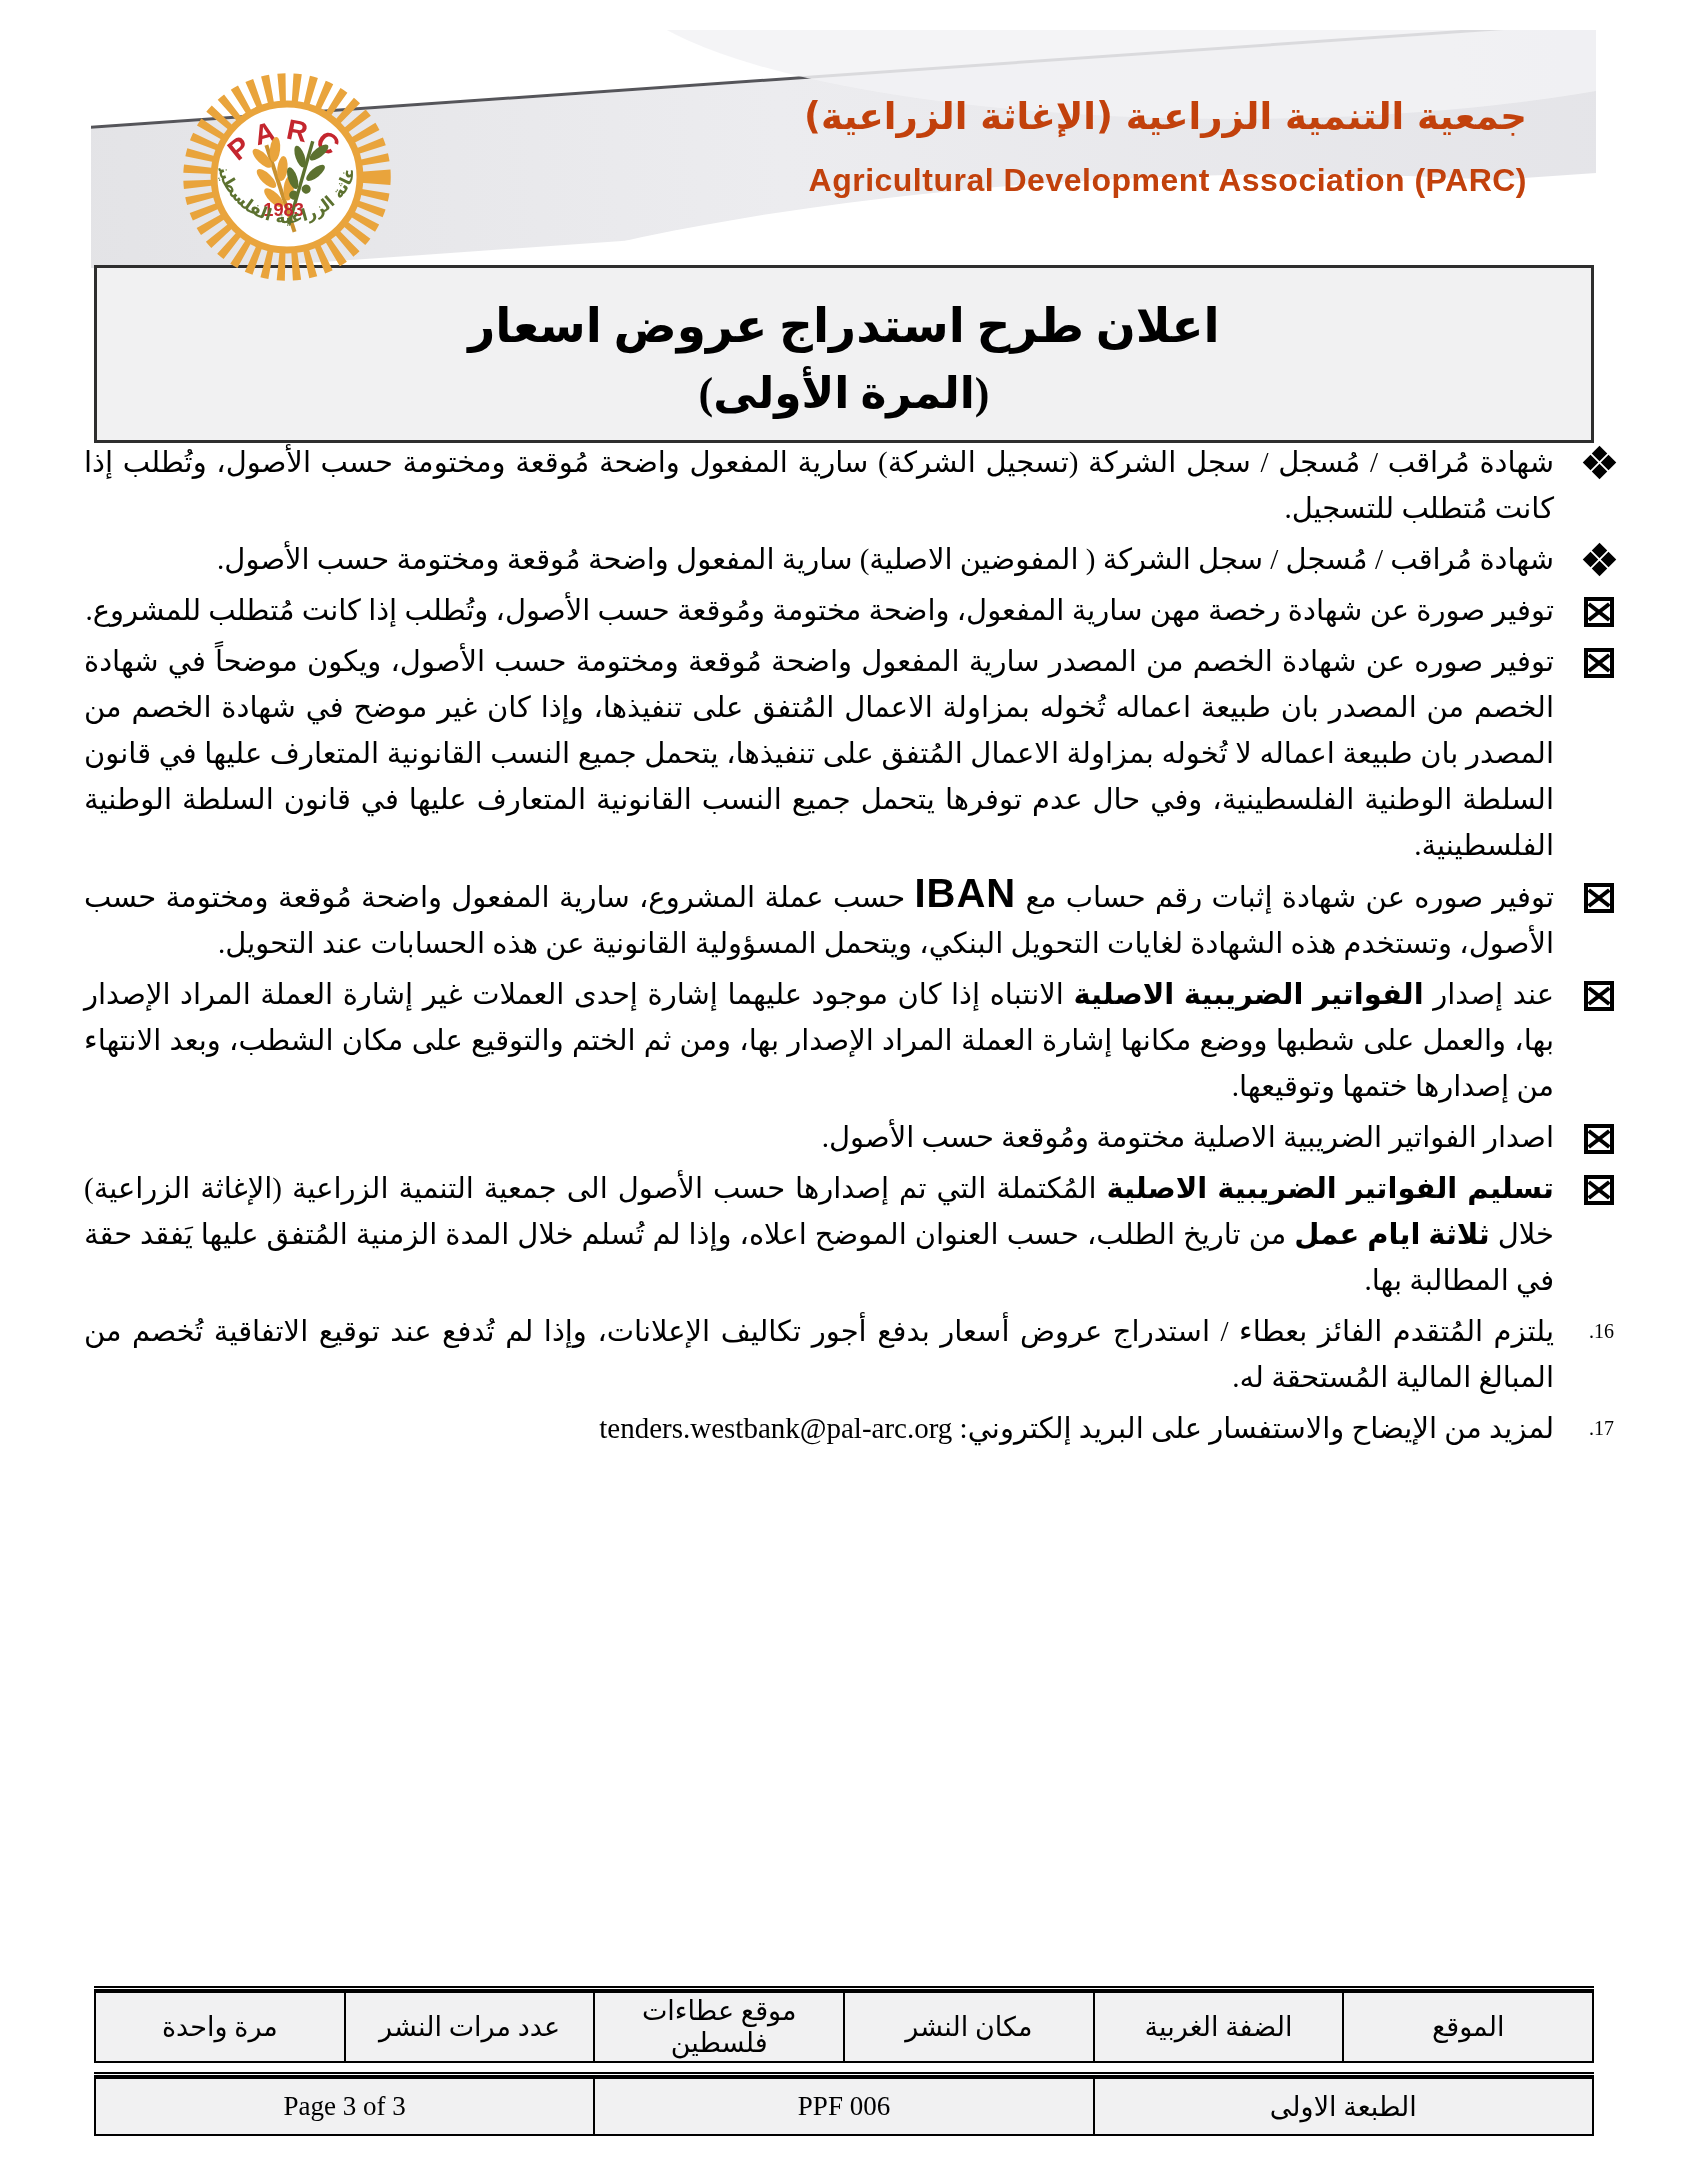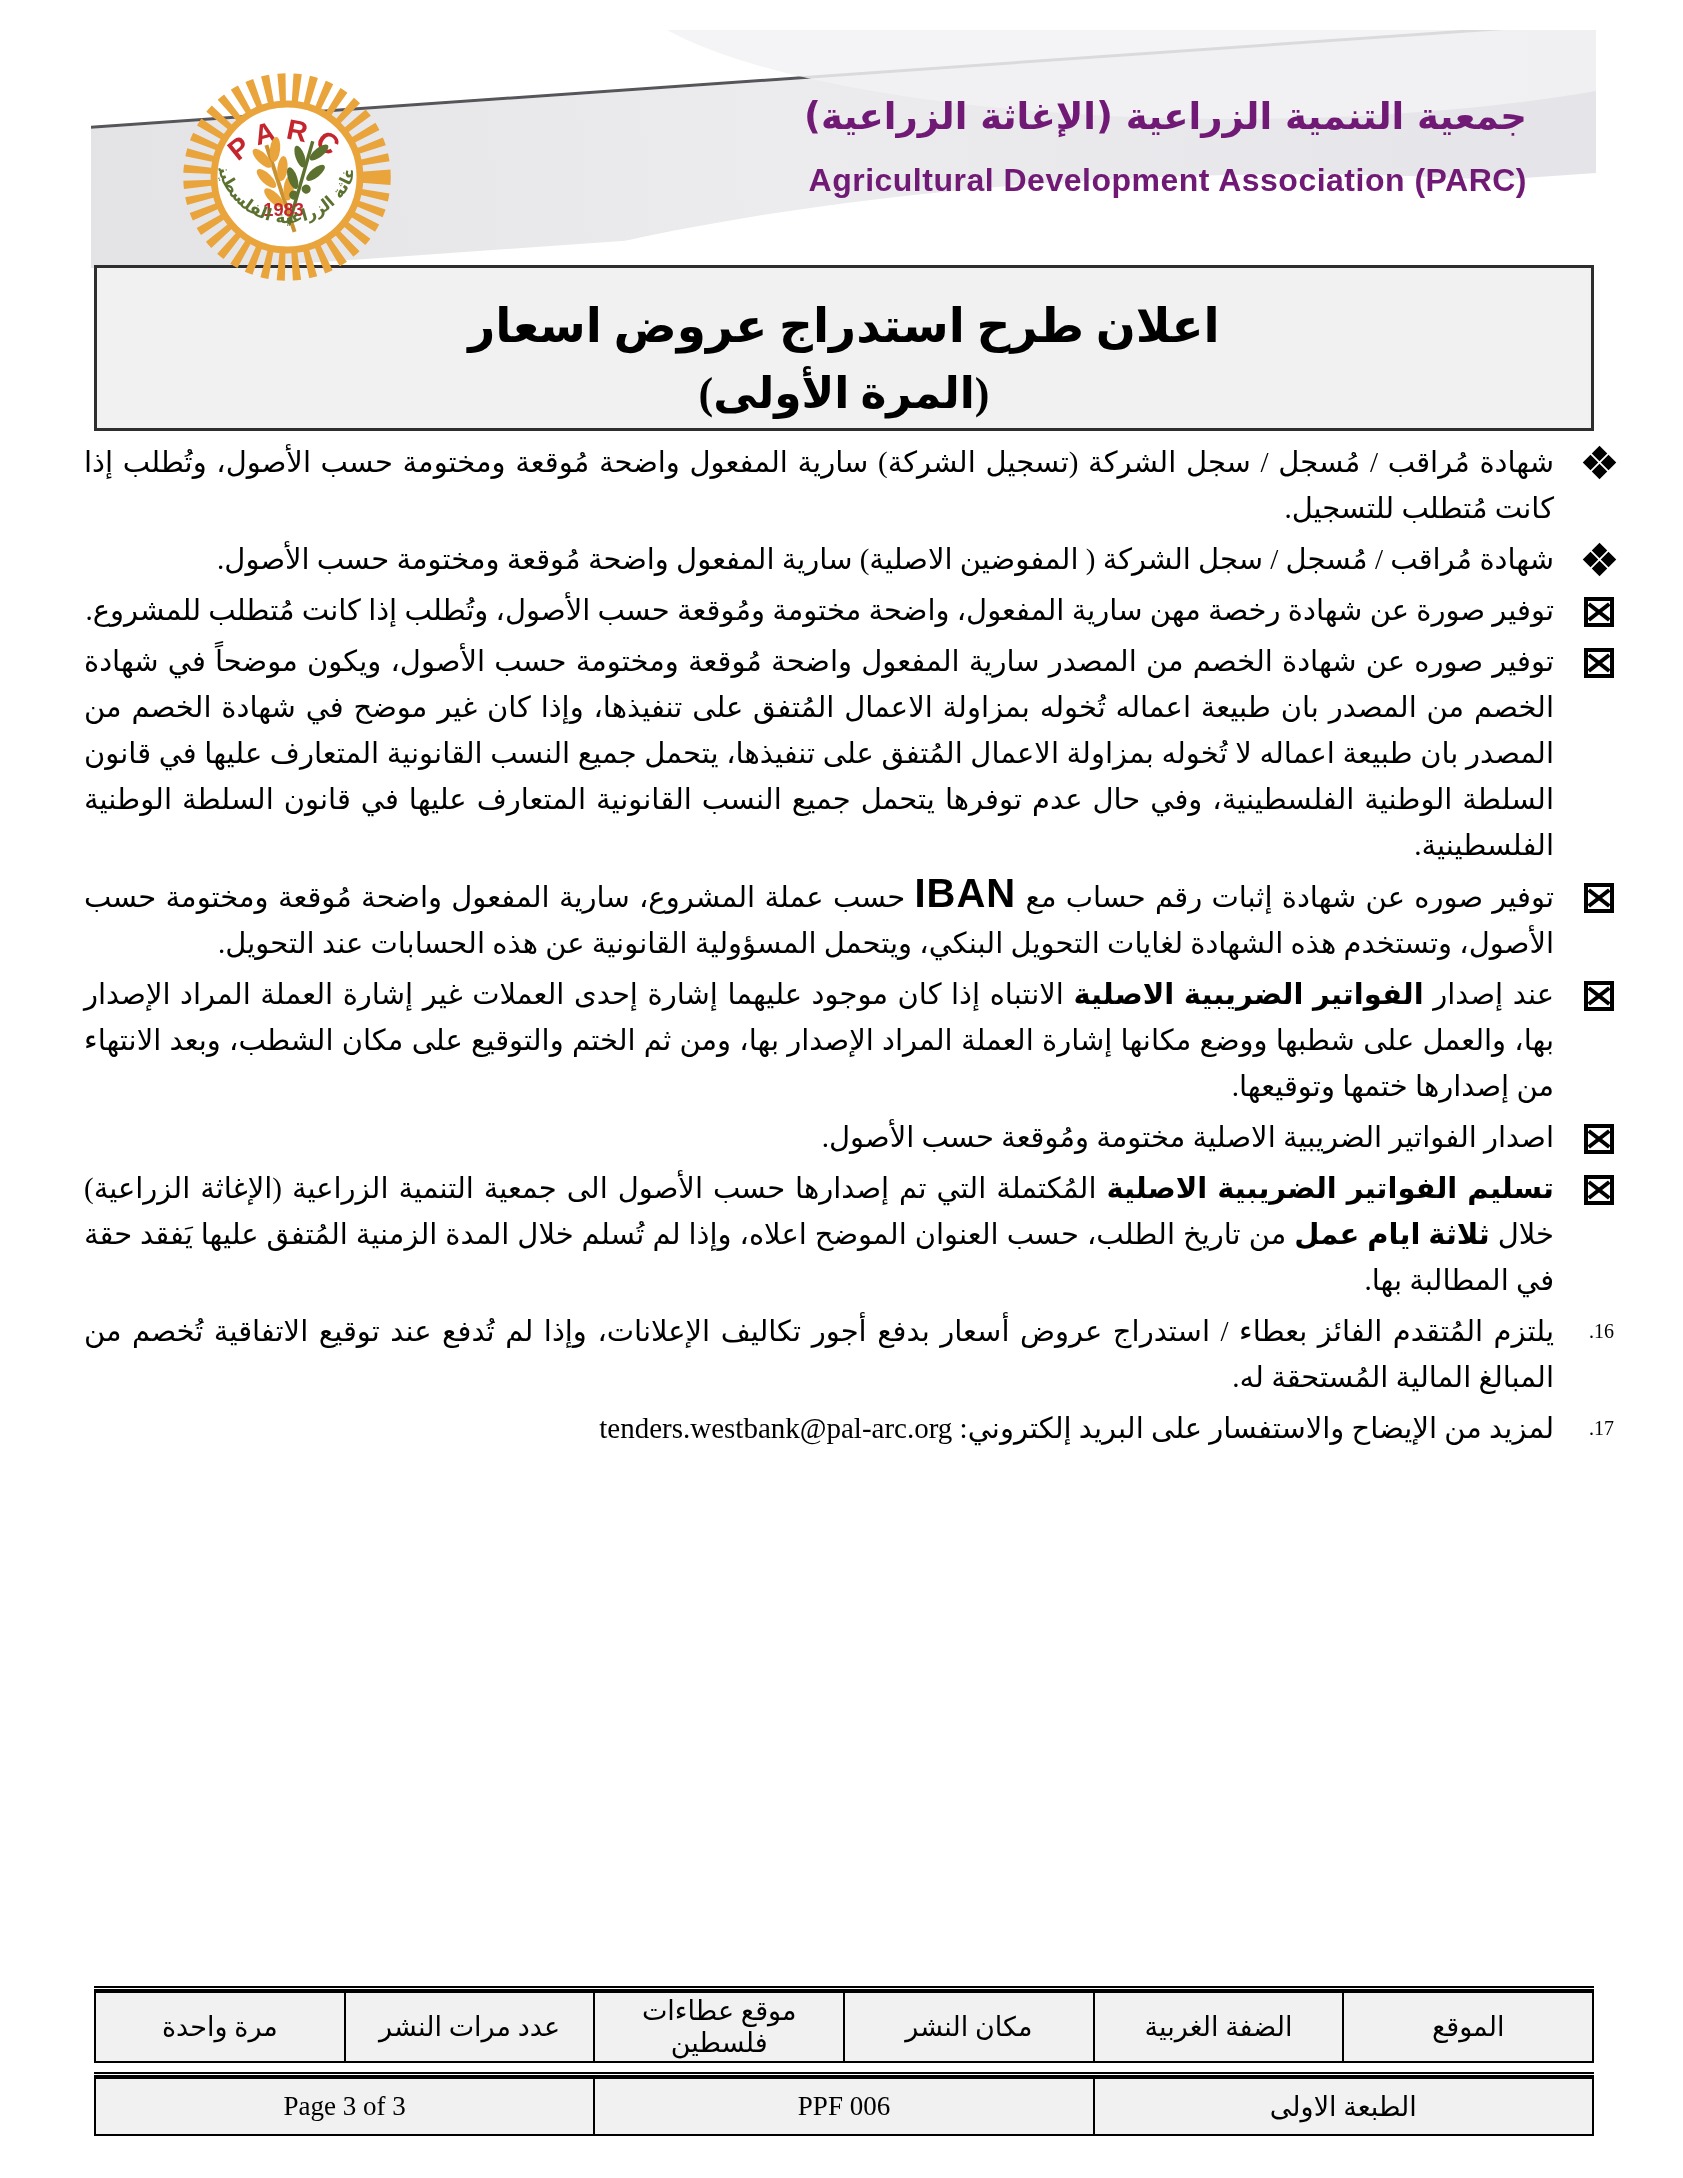--- a/index.html
+++ b/index.html
@@ -18,28 +18,28 @@
   }
   .band-curve{
     position:absolute;left:238px;top:149px;width:1584px;height:337px;
     background:#fff;border-radius:50%;transform:rotate(-3deg);
   }
   .band-curve2{
     position:absolute;right:-257px;top:-208px;width:1238px;height:297px;
     background:#f2f2f5;border-radius:50%;opacity:.85;
   }
   .logo{position:absolute;left:173px;top:63px;width:228px;height:228px;z-index:5;}
-  .org{position:absolute;right:156px;top:95px;text-align:right;z-index:4;color:#701a75;}
+  .org{position:absolute;right:156px;top:95px;text-align:right;z-index:4;color:#c2410c;}
   .org-ar{font-family:"DejaVu Sans",sans-serif;font-weight:bold;font-size:37px;direction:rtl;}
   .org-en{font-family:"Liberation Sans",sans-serif;font-weight:bold;font-size:32px;margin-top:24px;letter-spacing:0.5px;}
   
   .titlebox{
     position:absolute;left:94px;top:265px;width:1500px;box-sizing:border-box;
     border:3px solid #2e2e2e;background:#f1f1f2;text-align:center;
-    padding:30px 10px 9px;z-index:2;
+    padding:30px 10px 21px;z-index:2;
   }
   .t1{font-size:47px;font-weight:bold;direction:rtl;}
   .t2{font-size:44px;font-weight:bold;direction:rtl;margin-top:14px;}
   
   .list{position:absolute;left:84px;top:439px;width:1530px;direction:rtl;}
   .li{display:flex;gap:14px;align-items:flex-start;margin-bottom:5px;}
   .marker{min-width:46px;display:flex;justify-content:flex-start;padding-top:9px;flex:0 0 auto;}
   .m-num{font-size:20px;line-height:46px;padding-top:0;margin-top:-9px;display:inline-block;}
   .txt{flex:1;font-size:29px;line-height:46px;text-align:justify;}
   .txt b{font-weight:bold;}

